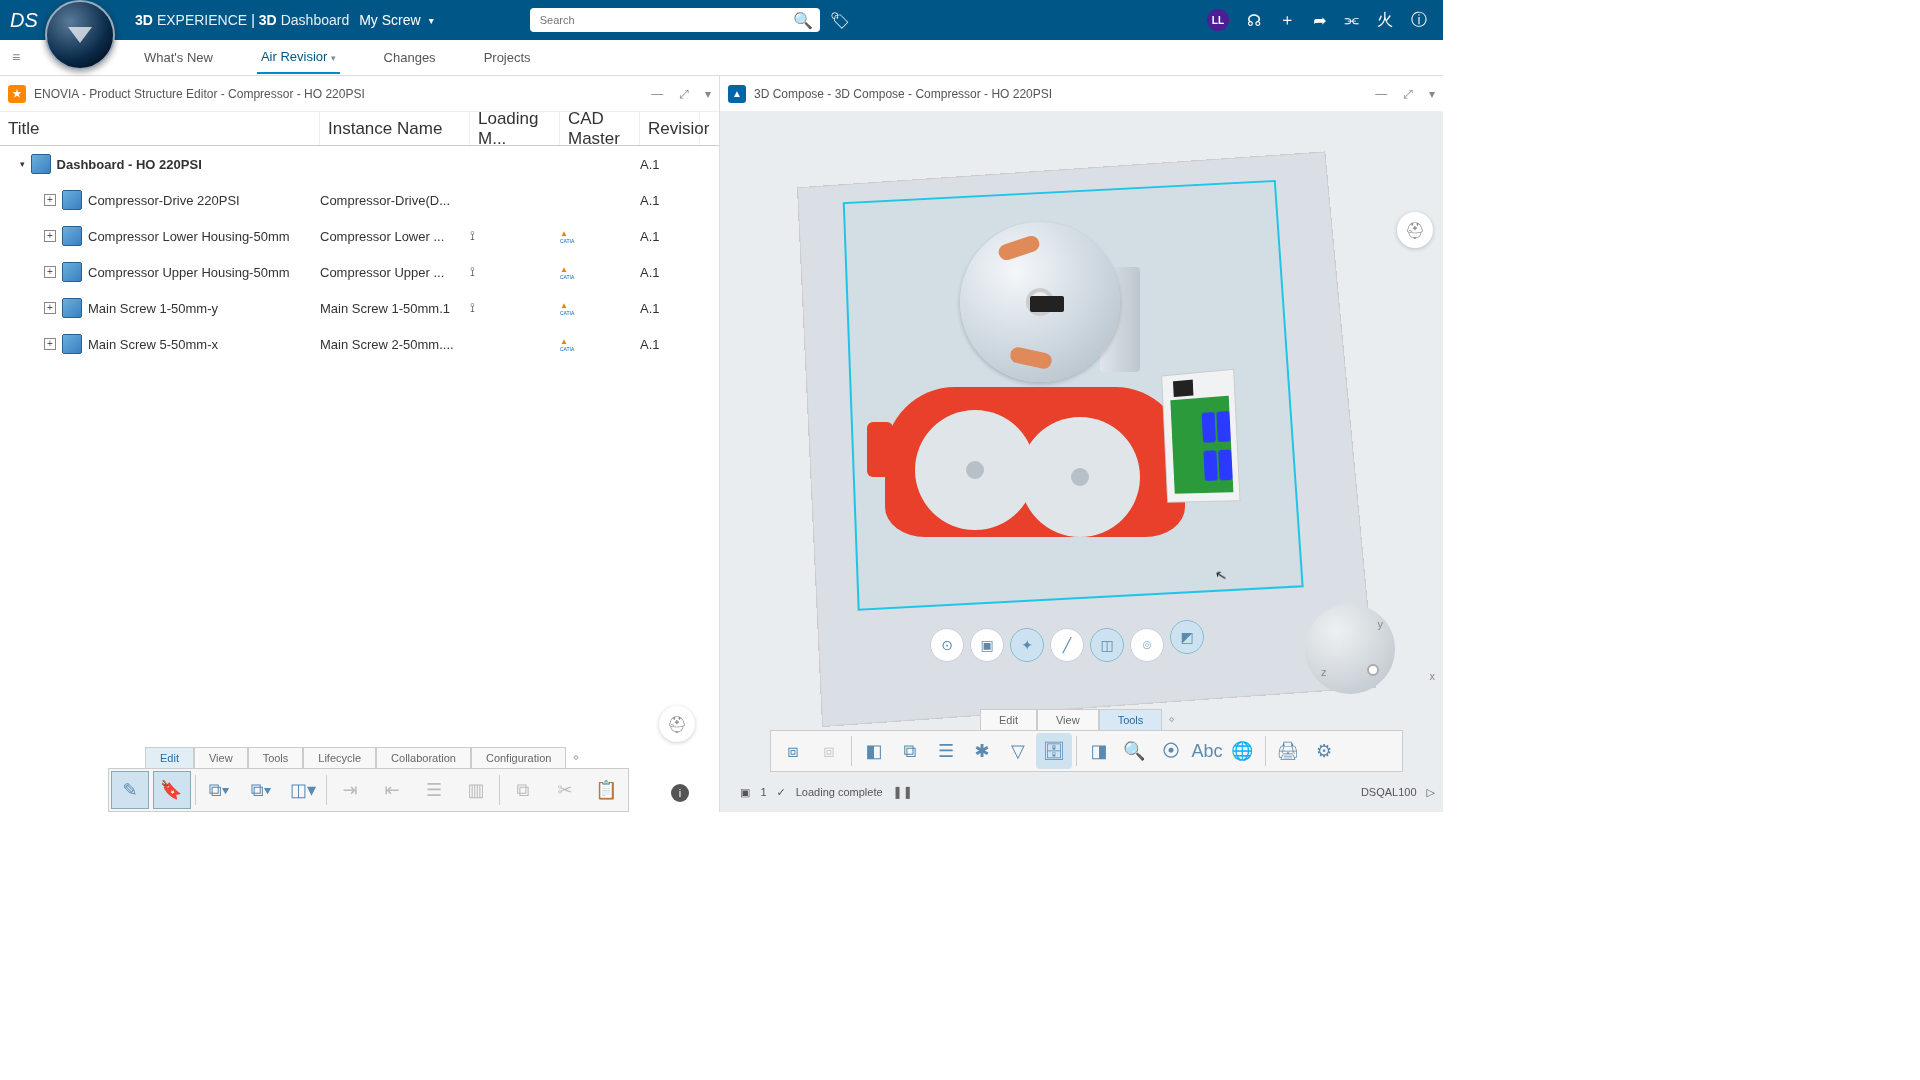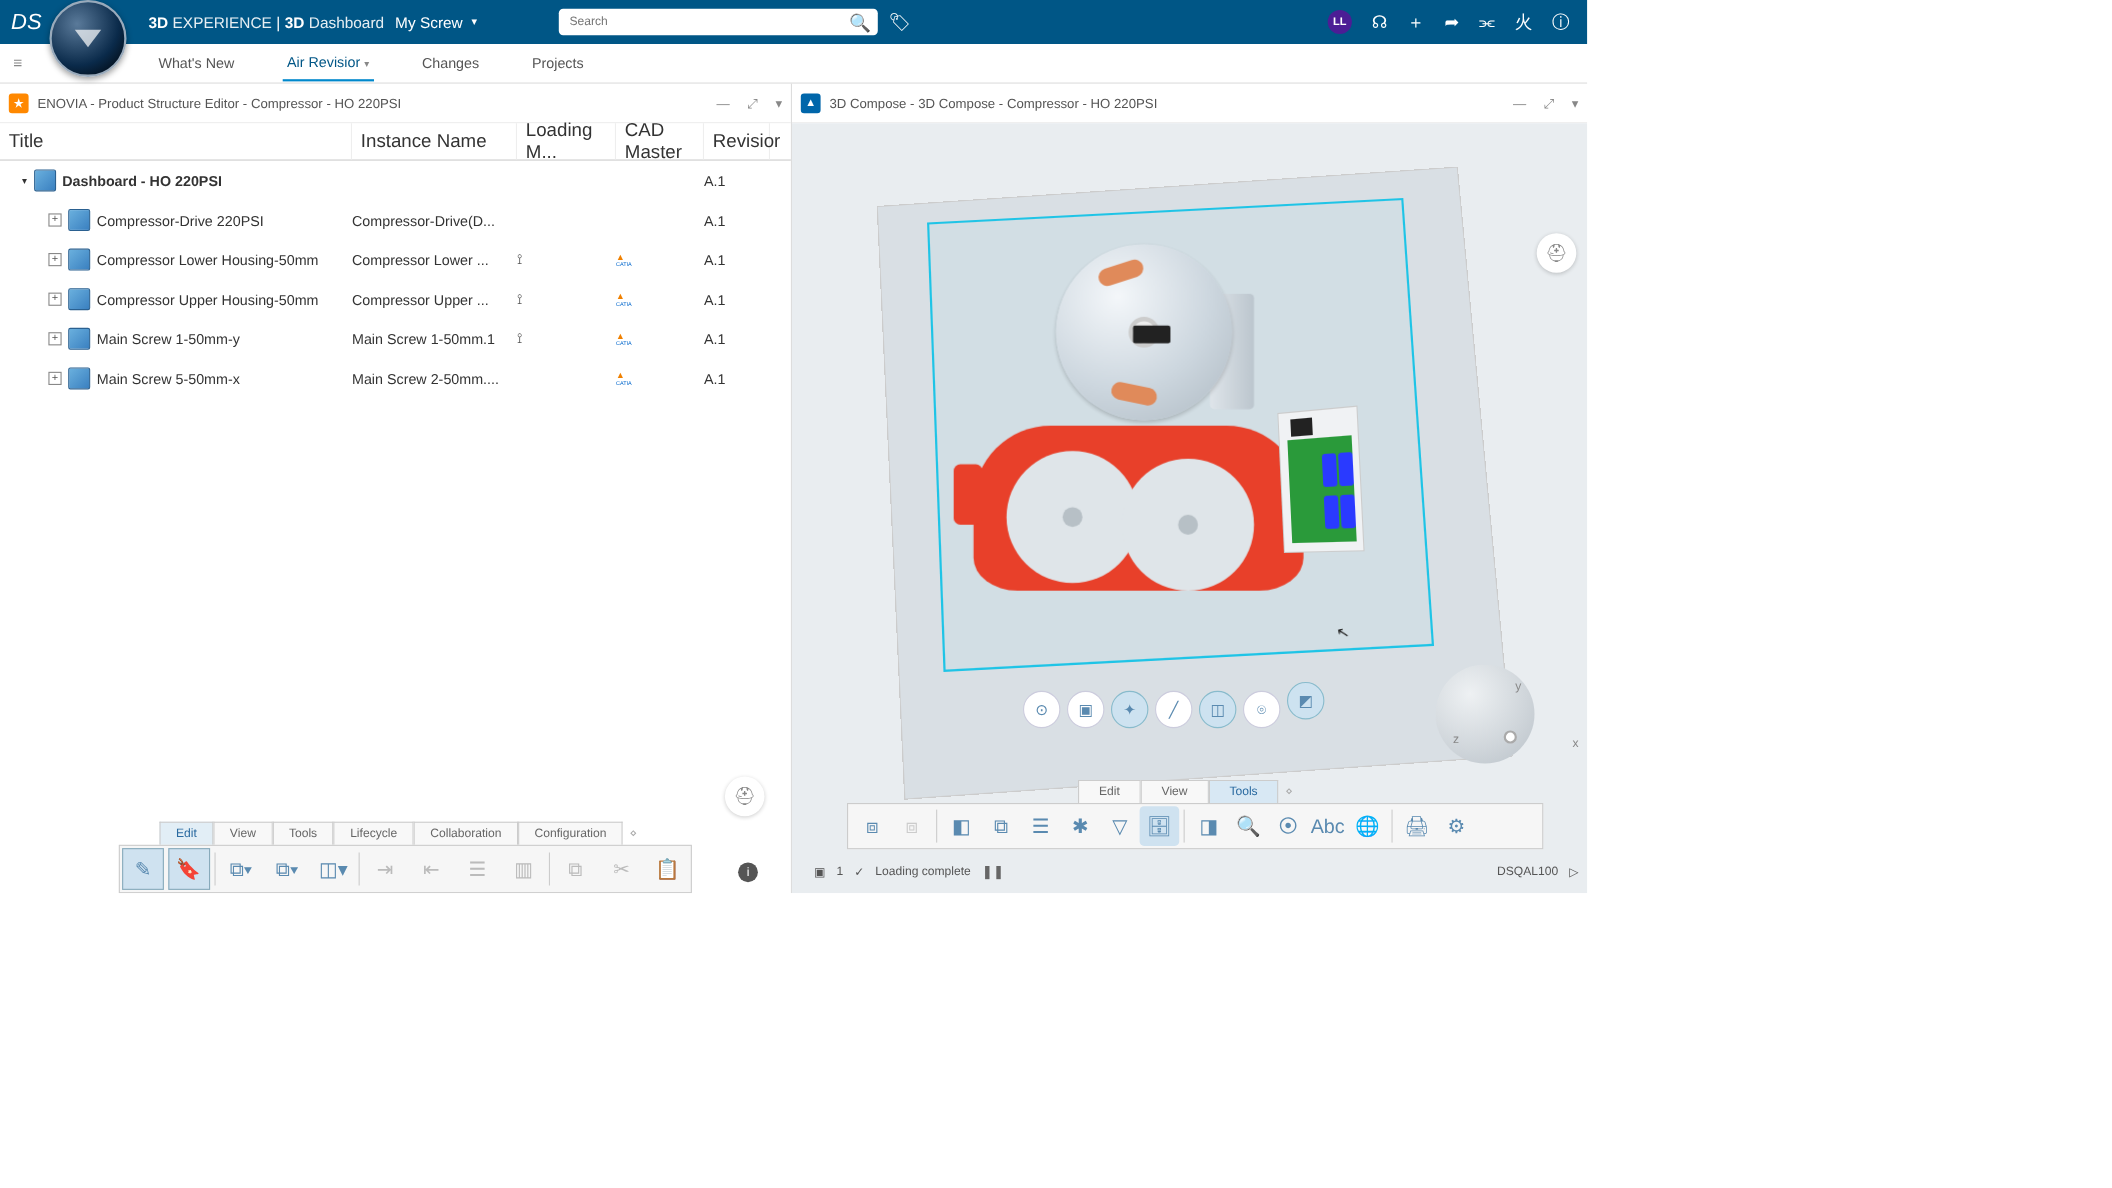--- a/index.html
+++ b/index.html
@@ -7,21 +7,21 @@
 
 
 .topbar { height: 40px; background: #005686; display: flex; align-items: center; color: #fff; padding: 0 10px; position: relative; }
 .compass { position: absolute; left: 45px; top: 0; width: 70px; height: 70px; border-radius: 50%; background: radial-gradient(circle at 35% 30%, #5a7a9a, #0a2a4a 60%, #000 100%); border: 2px solid #9ab; z-index: 100; box-shadow: 0 2px 6px rgba(0,0,0,0.4); }
 .compass::before { content:''; position:absolute; left:50%; top:50%; transform:translate(-50%,-50%); width:0; height:0; border-left:12px solid transparent; border-right:12px solid transparent; border-top:16px solid rgba(255,255,255,0.7);}
 .ds-logo { width: 30px; font-size: 20px; font-style: italic; font-weight: normal; color:#fff;}
 .topbar .brand { margin-left: 95px; font-size: 14px; display:flex; align-items:center; gap:4px;}
 .brand-b { font-weight:bold; }
 .brand-l { font-weight:300; opacity:.9;}
 .chev { font-size: 10px; margin-left:4px;}
-.search-wrap { margin-left: 74px; flex:0 0 290px; position:relative;}
+.search-wrap { margin-left: 96px; flex:0 0 290px; position:relative;}
 .search-wrap input { width: 100%; height: 24px; border-radius: 4px; border: none; padding: 0 28px 0 10px; font-size: 11px; color:#666;}
 .search-wrap .sicon { position:absolute; right:6px; top:3px; color:#888;}
 .tag-icon { margin-left: 10px; color: #fff; font-size: 16px;}
 .top-right { margin-left:auto; display:flex; align-items:center; gap:18px; padding-right:6px;}
 .avatar { width:22px; height:22px; border-radius:50%; background:#4c1d95; font-size:10px; font-weight:bold; display:flex; align-items:center; justify-content:center;}
 .top-ico { font-size:16px; color:#fff; cursor:pointer;}
 
 
 .navrow { height: 36px; background:#fff; border-bottom:1px solid #ddd; display:flex; align-items:center; padding-left: 140px; gap: 40px; font-size:13px; color:#555; position:relative;}
 .navrow .hamb { position:absolute; left:12px; top:9px; color:#888; font-size:14px;}

